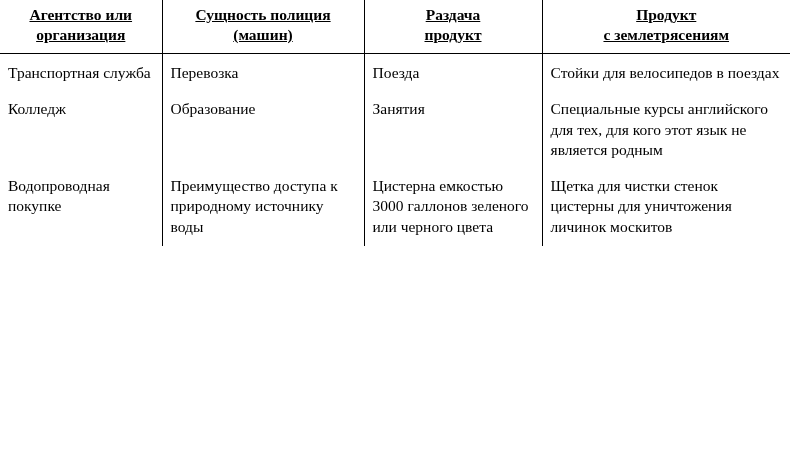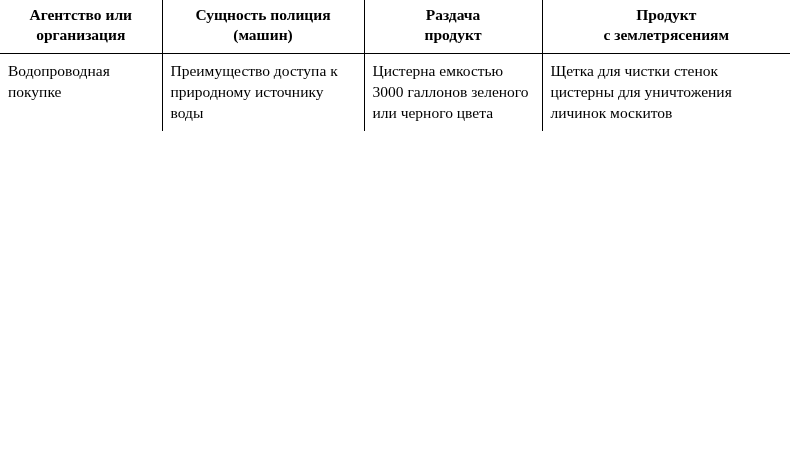--- a/index.html
+++ b/index.html
@@ -51,21 +51,21 @@
     font-size: 15.5px;
     line-height: 1.33;
     hyphens: none;
   }
   tbody td.sep {
     border-right: 1.1px solid #000;
   }
   tbody tr.first-row td {
     padding-top: 9px;
   }
-  .hdr-line { display: block; }
+  .hdr-line { display: block; text-decoration: underline; }
 </style>
 </head>
 <body>
 
 <div id="table-wrap">
   <table class="product-table">
     <colgroup>
       <col class="c0">
         <col class="c1">
         <col class="c2">
@@ -85,20 +85,32 @@
           <span class="hdr-line">Раздача</span>
           <span class="hdr-line">продукт</span>
         </th>
         <th>
           <span class="hdr-line">Продукт</span>
           <span class="hdr-line">с землетрясениям</span>
         </th>
       </tr>
     </thead>
     <tbody>
+      <tr class="first-row">
+        <td class="sep">Транспортная служба</td>
+        <td class="sep">Перевозка</td>
+        <td class="sep">Поезда</td>
+        <td>Стойки для велосипедов в поездах</td>
+      </tr>
+      <tr>
+        <td class="sep">Колледж</td>
+        <td class="sep">Образование</td>
+        <td class="sep">Занятия</td>
+        <td>Специальные курсы английского для тех, для кого этот язык не является родным</td>
+      </tr>
       <tr>
         <td class="sep">Водопроводная покупке</td>
         <td class="sep">Преимущество доступа к природному источнику воды</td>
         <td class="sep">Цистерна емкостью 3000 галлонов зеленого или черного цвета</td>
         <td>Щетка для чистки стенок цистерны для уничтожения личинок москитов</td>
       </tr>
     </tbody>
   </table>
 </div>
 

